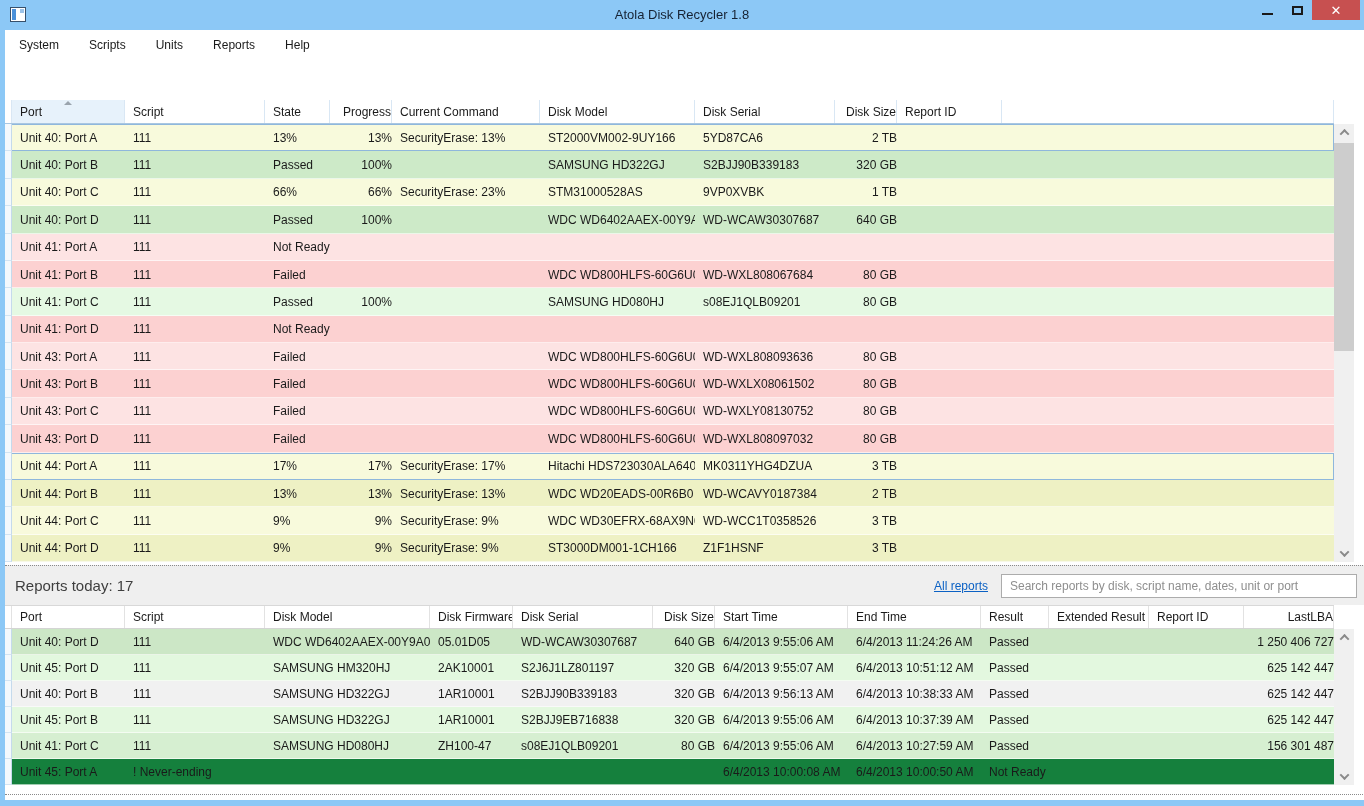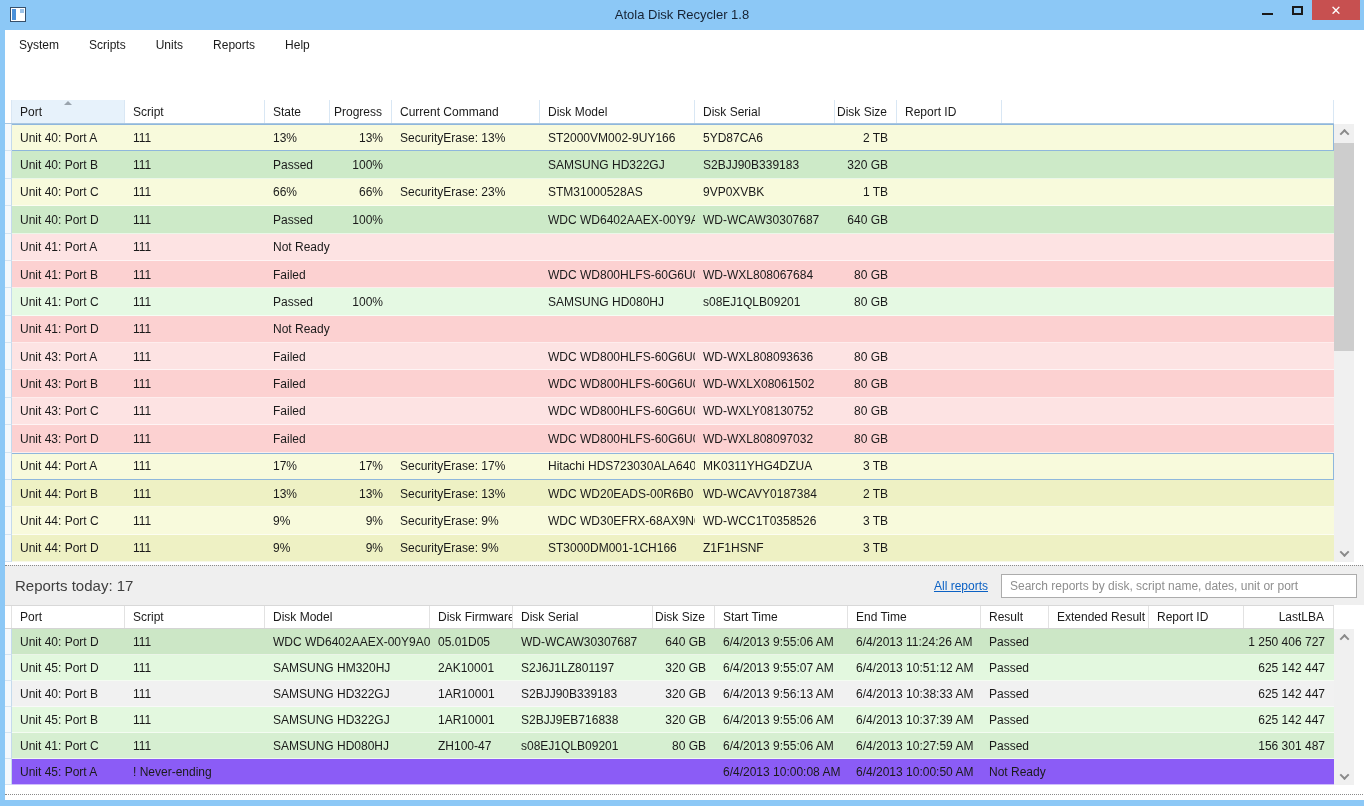--- a/index.html
+++ b/index.html
@@ -36,21 +36,21 @@
   .stopsq-icon { width:10px; height:10px; background:#b13232; margin-right:9px; }
   .tb-sep { width:1px; height:27px; background:#c9c9c9; margin:0 9px 0 4px; }
 
   
   .tbl { position:absolute; left:0; width:1329px; }
   .hdr { display:flex; background:#fff; }
   .th { position:relative; display:flex; align-items:center; padding-left:8px; color:#1a1a1a; overflow:hidden; white-space:nowrap; }
   .tr { display:flex; align-items:stretch; box-shadow:inset 0 -1px 0 rgba(255,255,255,0.6); }
   .tr.sel { box-shadow:inset 0 0 0 1px #8fb7dc; }
   .cell { display:flex; align-items:center; padding-left:8px; overflow:hidden; white-space:nowrap; }
-  .cell.r, .th.r { justify-content:flex-end; padding-left:0; padding-right:9px; }
+  .cell.r, .th.r { justify-content:flex-end; padding-left:0; }
   .strip { flex:0 0 7px; }
   .fill { flex:1 1 auto; }
 
   
   .ports { top:70px; }
   .ports .hdr { height:24px; border-bottom:1px solid #a9c7e2; }
   .ports .th { border-right:1px solid #d9e7f4; }
   .ports .th.sorted { background:#e7f2fb; }
   .ports .strip-h { flex:0 0 7px; border-right:1px solid #d9e7f4; }
   .ports .tr { height:27.375px; }
@@ -69,21 +69,21 @@
   .c-yellow-light { background:#f8fadc; }
   .c-yellow-dark  { background:#eef1c4; }
   .c-green-dark   { background:#cdeac8; }
   .c-green-light  { background:#e5f9e3; }
   .c-pink-light   { background:#fde3e3; }
   .c-pink-dark    { background:#fcd1d1; }
   .b-green-dark   { background:#cce7c6; }
   .b-green-light  { background:#e3f8df; }
   .b-green-mid    { background:#d6efd1; }
   .b-gray         { background:#f1f1f1; }
-  .b-white        { background:#8b5cf6; }
+  .b-white        { background:#15803d; }
 
   
   .reports-bar { position:absolute; top:535px; left:0; width:100%; height:40px; background:#efefef; border-top:1px dotted #8a8a8a; display:flex; align-items:center; padding:0 8px 0 10px; }
   .reports-title { font-size:15px; color:#3e3e3e; }
   .bar-fill { flex:1; }
   .all-reports { font-size:12px; color:#0b61c4; text-decoration:underline; margin-right:13px; cursor:pointer; }
   .search-input { width:356px; height:24px; border:1px solid #acacac; background:#fff; padding:0 8px; font-size:12px; font-family:"Liberation Sans",sans-serif; color:#1a1a1a; }
   .search-input::placeholder { color:#8e8e8e; }
 
   

